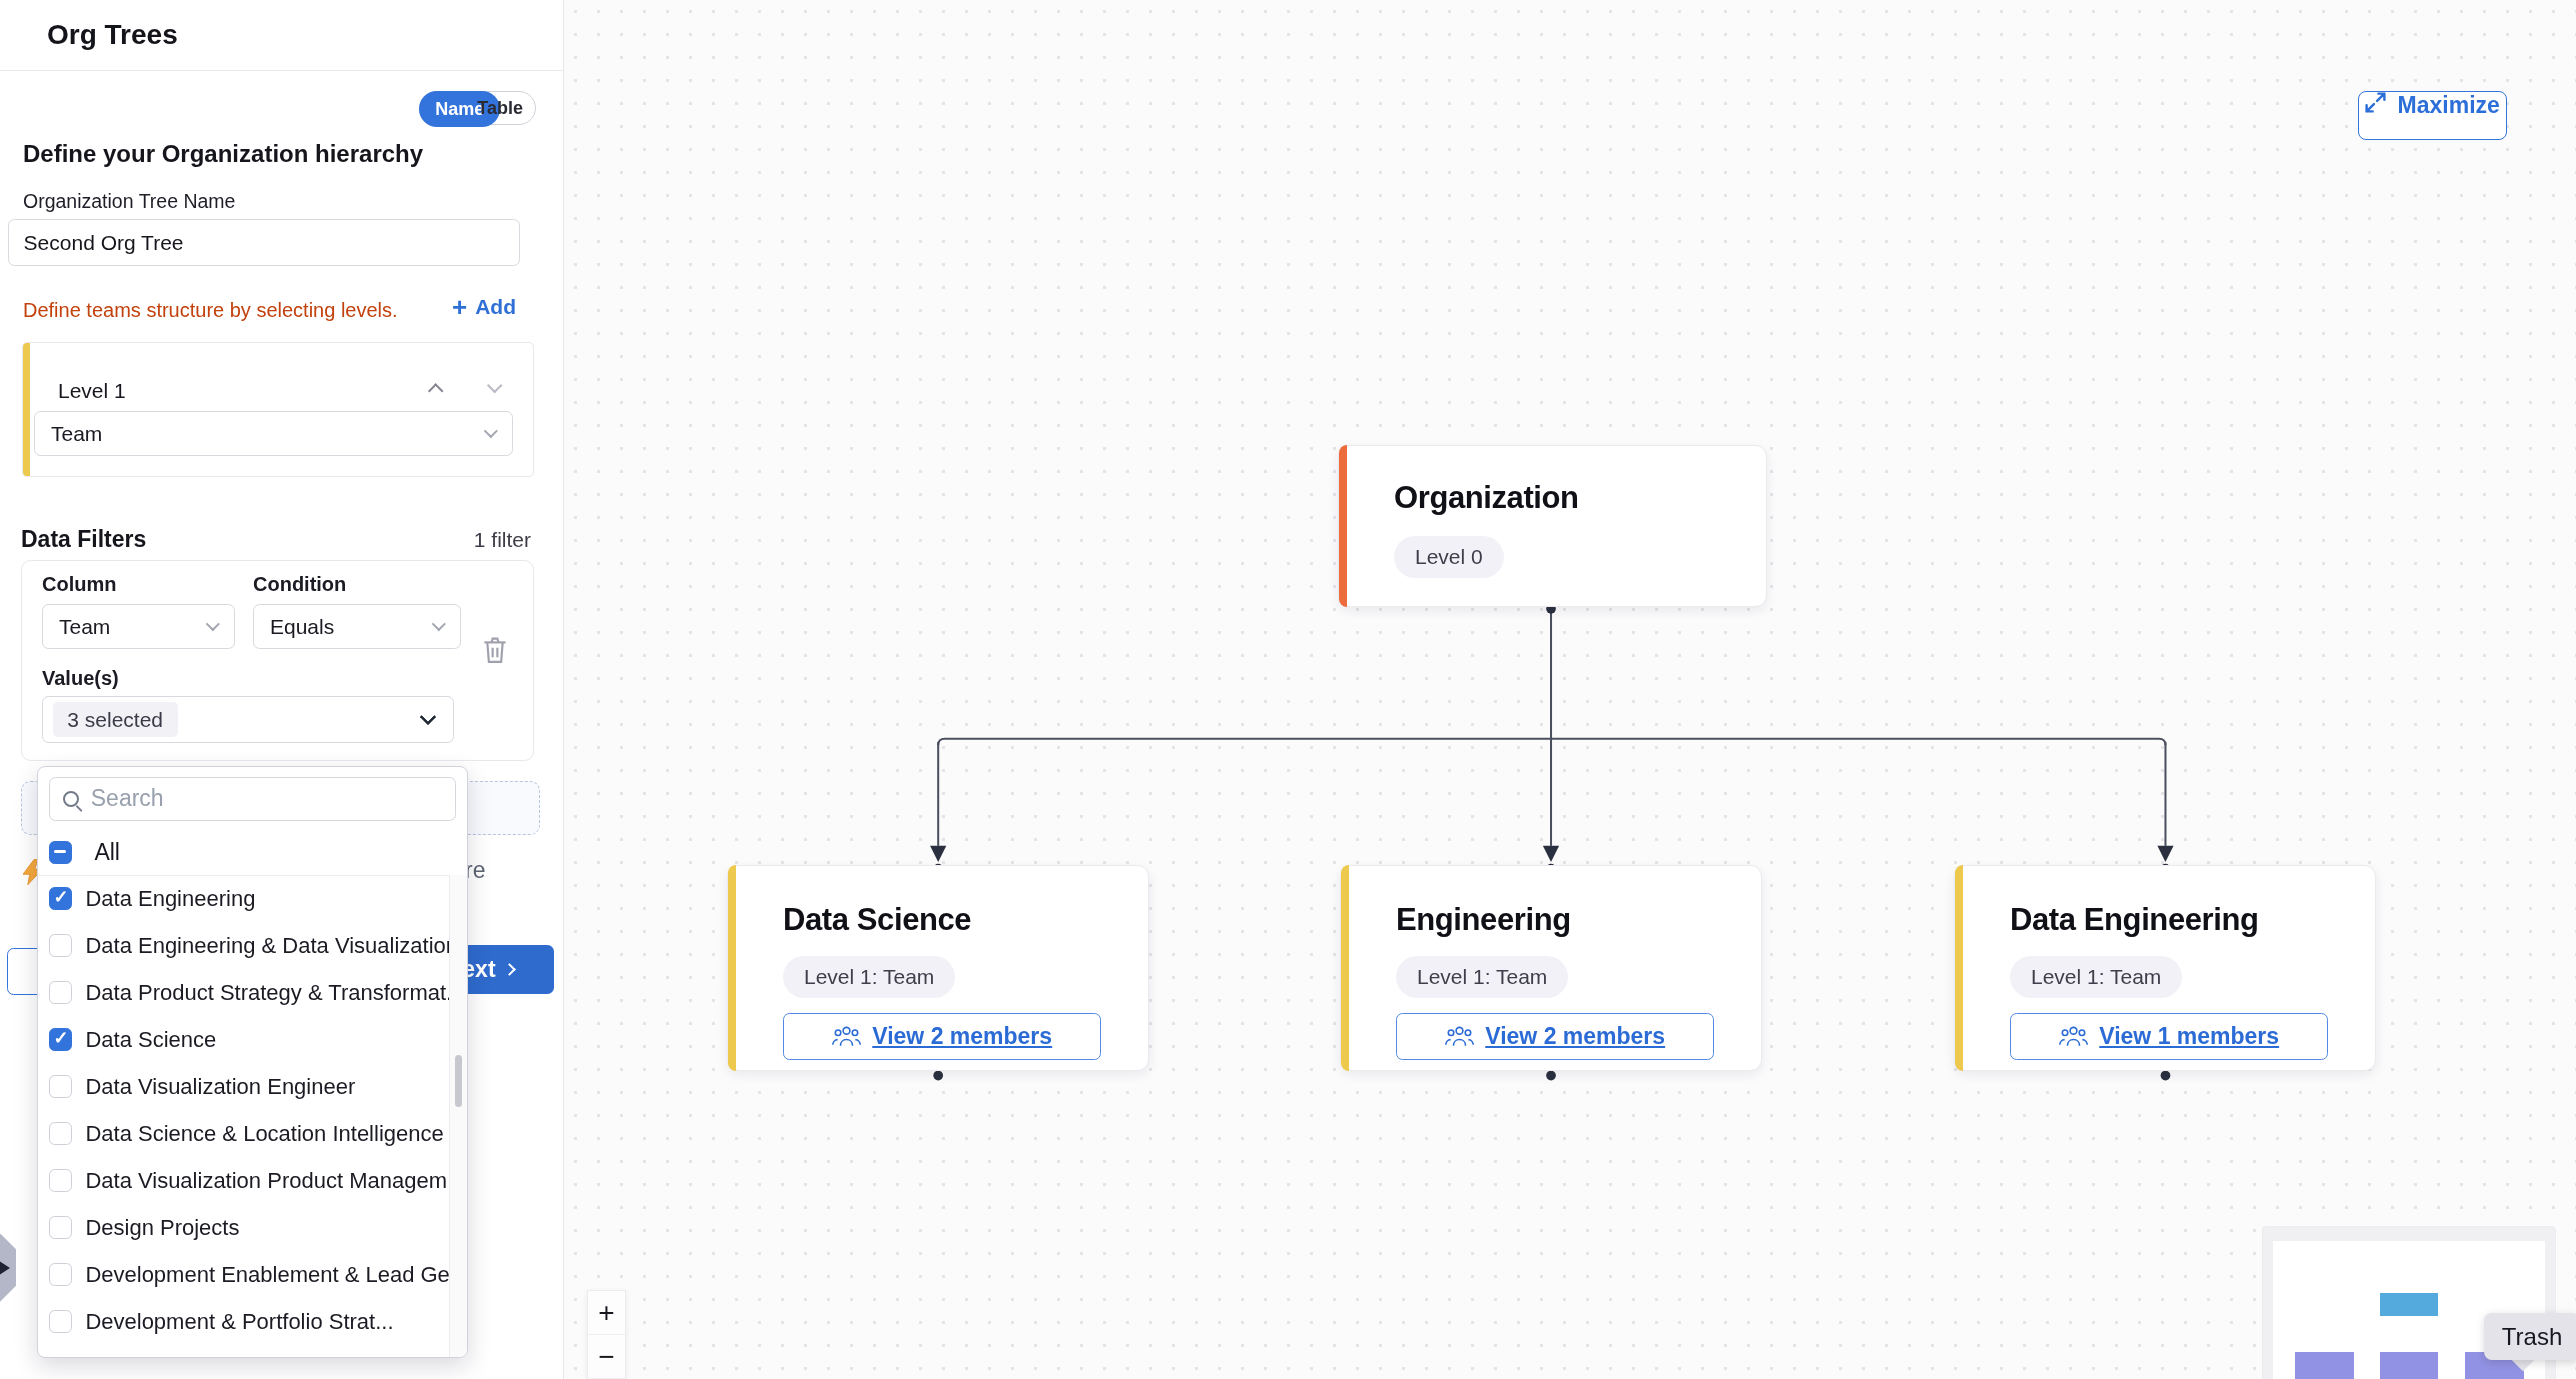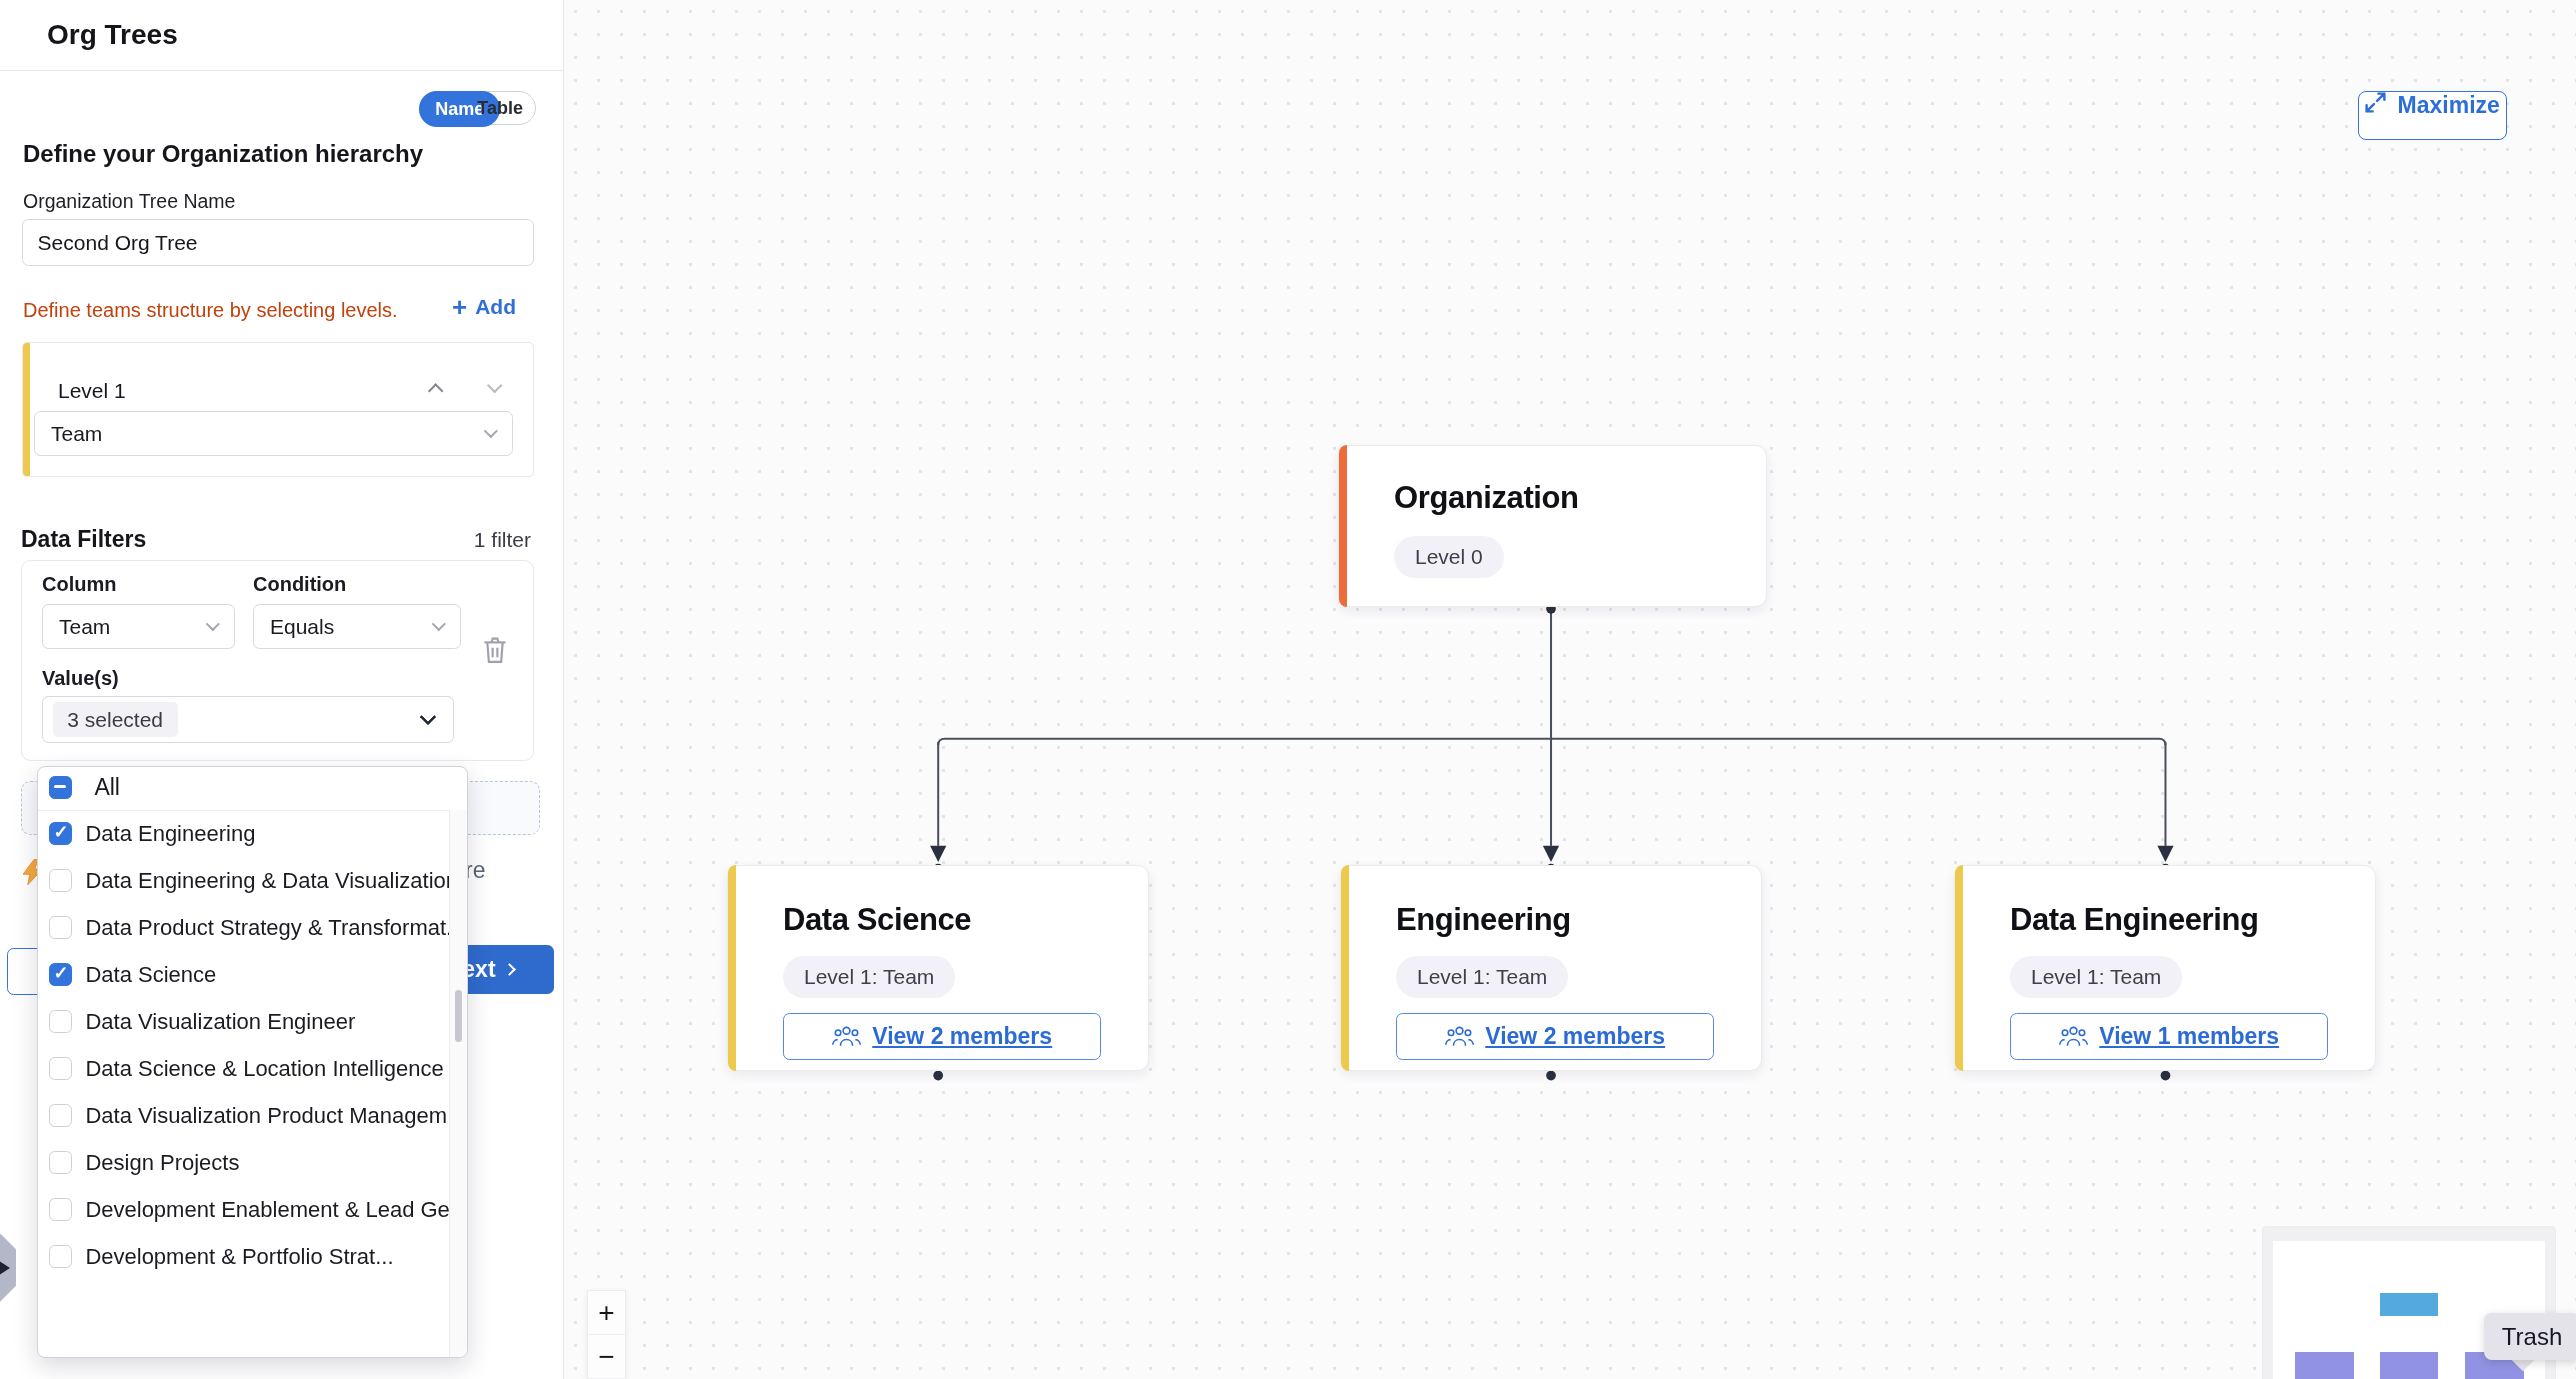--- a/index.html
+++ b/index.html
@@ -57,21 +57,21 @@
   .app-title { position:absolute; left:47px; top:0; line-height:70px; font-size:28px; font-weight:700; color:#14141b; }
 
   .toggle { position:absolute; left:419px; top:91px; width:117px; height:34px; border:0.8px solid #d2d2da;
     border-radius:18px; background:#fff; }
   .seg-tree { position:absolute; left:-0.8px; top:-0.8px; height:36px; padding:0 16px; background:#3273dc;
     border-radius:18px; color:#fff; font-size:18px; font-weight:700; display:flex; align-items:center; cursor:pointer; }
   .seg-table { position:absolute; right:12px; top:0; line-height:33px; font-size:18px; font-weight:600; color:#2a2a33; cursor:pointer; }
 
   .panel-heading { position:absolute; left:23px; top:140px; font-size:24px; font-weight:700; color:#15151c; }
   .field-label { position:absolute; left:23px; top:190px; font-size:19.5px; color:#1e1e27; }
-  .tree-name-input { position:absolute; left:22px; top:219px; width:512px; height:47px; border:0.8px solid #d8d8df;
+  .tree-name-input { position:absolute; left:8px; top:219px; width:512px; height:47px; border:0.8px solid #d8d8df;
     border-radius:6.5px; font-size:21px; color:#16161d; padding:0 14.6px; font-family:inherit; background:#fff; }
 
   .levels-hint { position:absolute; left:23px; top:299px; font-size:20px; color:#c2410c; }
   .add-btn { position:absolute; right:47px; top:294px; display:flex; align-items:center; gap:8px;
     color:#2f6fd6; cursor:pointer; }
   .add-plus { font-size:26px; font-weight:600; line-height:26px; }
   .add-label { font-size:21px; font-weight:600; }
 
   .level-card { position:absolute; left:22px; top:342px; width:512px; height:135px; border:0.8px solid #e7e7ec;
     border-radius:4.9px; background:#fff; overflow:hidden; }
@@ -330,20 +330,24 @@
     </svg>
   </div>
   <div class="truncated-frag">re</div>
   <div class="back-btn-frag"></div>
   <div class="next-btn">
     <span class="next-label">Next</span>
     <span class="next-chev"></span>
   </div>
 
   <div class="dropdown">
+    <div class="search-wrap">
+      <span class="mag"></span>
+      <input class="search-input" type="text" placeholder="Search" style="">
+    </div>
     <div class="all-row">
       <span class="cb indet"></span>
       <span>All</span>
     </div>
     <div class="dd-divider"></div>
     <div class="dd-list">
 
       <div class="opt checked">
           <span class="cb"></span>
           <span>Data Engineering</span>

